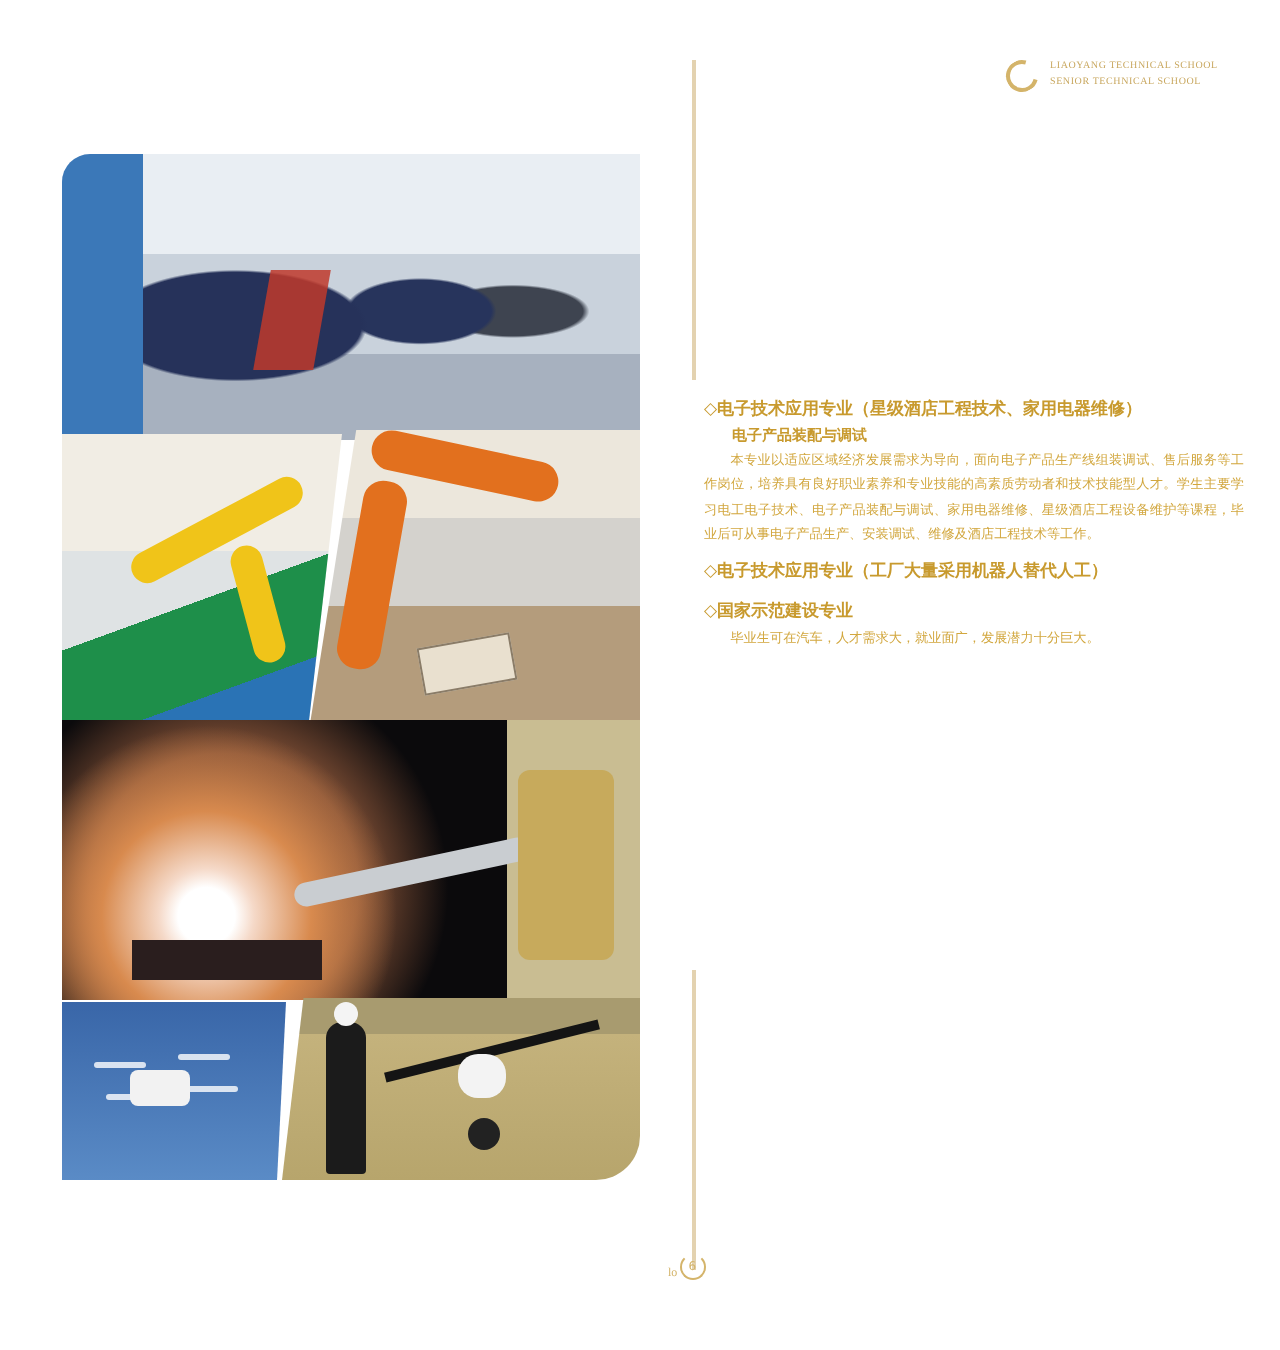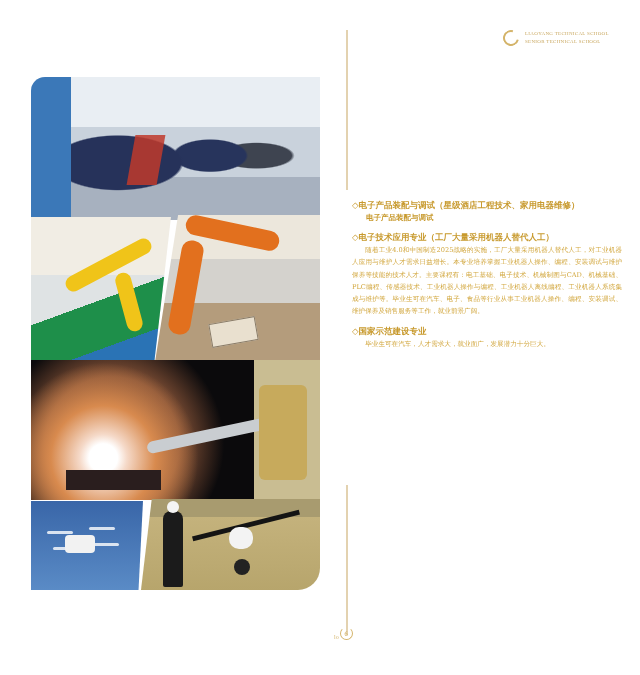--- a/index.html
+++ b/index.html
@@ -122,30 +122,30 @@
     <div class="dframe"></div>
       <div class="dbody"></div>
       <div class="cam"></div>
   </div>
 </div>
 
 <div class="col">
 
   <div class="sec">
     <div class="h">
-      <span class="mark">◇</span><span>电子产品装配与调试（星级酒店工程技术、家用电器维修）</span>
+      <span class="mark">◇</span><span>电子技术应用专业（星级酒店工程技术、家用电器维修）</span>
     </div>
     <div class="sub">电子产品装配与调试</div>
+    <p class="p">本专业以适应区域经济发展需求为导向，面向电子产品生产线组装调试、售后服务等工作岗位，培养具有良好职业素养和专业技能的高素质劳动者和技术技能型人才。学生主要学习电工电子技术、电子产品装配与调试、家用电器维修、星级酒店工程设备维护等课程，毕业后可从事电子产品生产、安装调试、维修及酒店工程技术等工作。</p>
   </div>
 
   <div class="sec">
     <div class="h">
       <span class="mark">◇</span><span>电子技术应用专业（工厂大量采用机器人替代人工）</span>
     </div>
-    <p class="p">随着工业4.0和中国制造2025战略的实施，工厂大量采用机器人替代人工，对工业机器人应用与维护人才需求日益增长。本专业培养掌握工业机器人操作、编程、安装调试与维护保养等技能的技术人才。主要课程有：电工基础、电子技术、机械制图与CAD、机械基础、PLC编程、传感器技术、工业机器人操作与编程、工业机器人离线编程、工业机器人系统集成与维护等。毕业生可在汽车、电子、食品等行业从事工业机器人操作、编程、安装调试、维护保养及销售服务等工作，就业前景广阔。</p>
   </div>
 
   <div class="sec">
     <div class="h">
       <span class="mark">◇</span><span>国家示范建设专业</span>
     </div>
     <p class="p">毕业生可在汽车，人才需求大，就业面广，发展潜力十分巨大。</p>
   </div>
 </div>
 

